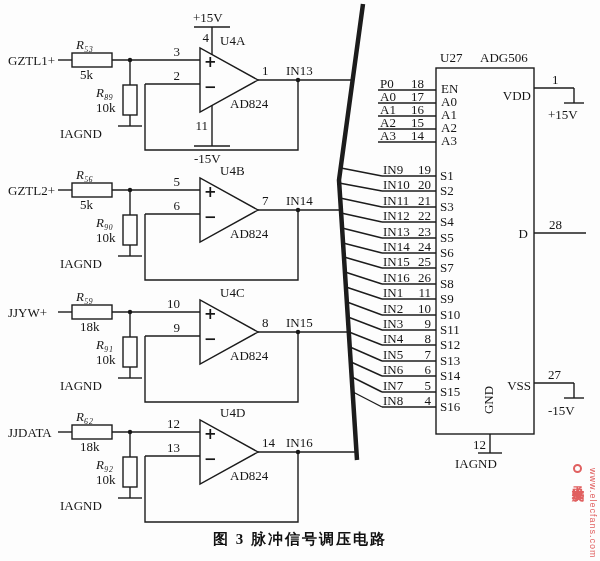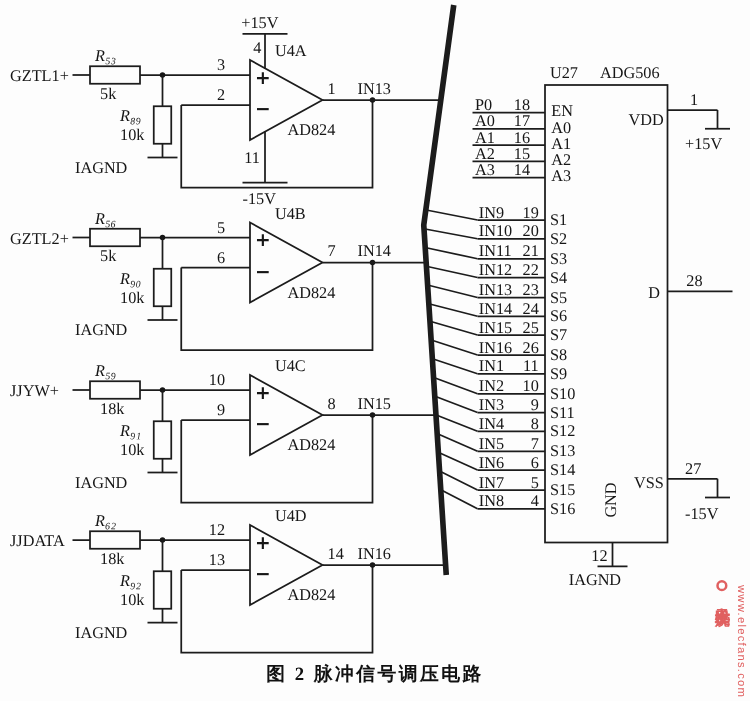--- a/index.html
+++ b/index.html
@@ -271,21 +271,21 @@
       <text x="548" y="415">-15V</text>
       <text x="531" y="390" text-anchor="end">VSS</text>
       <text x="493" y="400" text-anchor="middle" transform="rotate(-90 493 400)">GND</text>
       <line x1="490" y1="434" x2="490" y2="453"></line>
       <text x="486" y="449" text-anchor="end">12</text>
       <line x1="478" y1="453" x2="502" y2="453"></line>
       <text x="455" y="468">IAGND</text>
     </g>
   </svg>
 
-<div class="caption">图 2  脉冲信号调压电路</div>
+<div class="caption">图 3  脉冲信号调压电路</div>
 
 <div class="watermark">
   <div class="wm-main">
     <span class="wm-logo"></span>
     <span class="wm-brand">电子发烧友</span>
   </div>
   <div class="wm-url">www.elecfans.com</div>
 </div>
 
 </body></html>

